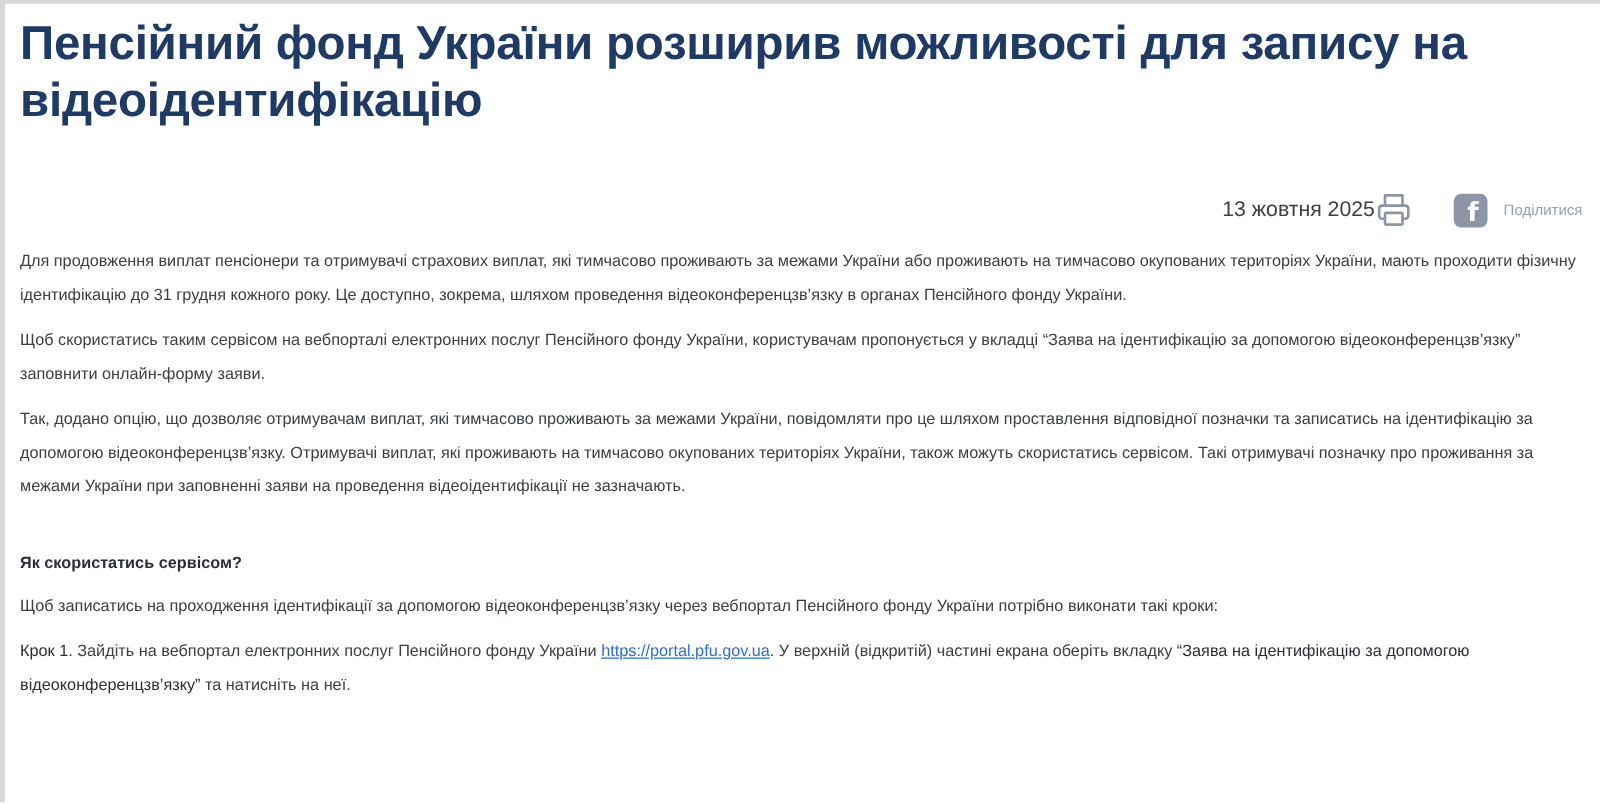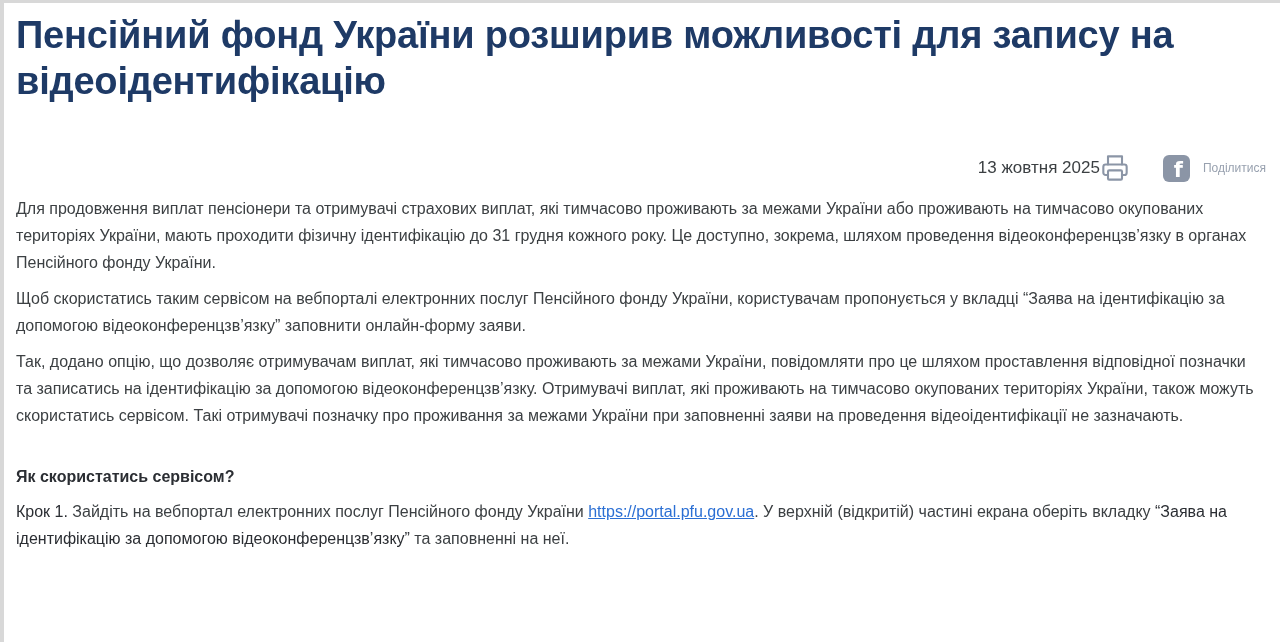--- a/index.html
+++ b/index.html
@@ -68,21 +68,21 @@
     transform: translateX(2px);
   }
   .share-label {
     font-size: 12px;
     color: var(--label-gray, #98a1af);
   }
   .article {
     margin-top: 12px;
   }
   .article p, .article h3 {
-    font-size: 16px;
+    font-size: 13px;
     line-height: 27px;
     color: var(--text-gray, #3c4043);
     margin: 0 0 9px 0;
   }
   .article h3 {
     margin: 34px 0 8px 0;
     font-weight: 700;
     color: #2b2e33;
   }
   .article strong { color: #2b2e33; font-weight: 400; }
@@ -120,16 +120,17 @@
         <span class="share-label">Поділитися</span>
       </a>
     </div>
   </div>
 
   <div class="article">
     <p>Для продовження виплат пенсіонери та отримувачі страхових виплат, які тимчасово проживають за межами України або проживають на тимчасово окупованих територіях України, мають проходити фізичну ідентифікацію до 31 грудня кожного року. Це доступно, зокрема, шляхом проведення відеоконференцзв’язку в органах Пенсійного фонду України.</p>
     <p>Щоб скористатись таким сервісом на вебпорталі електронних послуг Пенсійного фонду України, користувачам пропонується у вкладці “Заява на ідентифікацію за допомогою відеоконференцзв’язку” заповнити онлайн-форму заяви.</p>
     <p>Так, додано опцію, що дозволяє отримувачам виплат, які тимчасово проживають за межами України, повідомляти про це шляхом проставлення відповідної позначки та записатись на ідентифікацію за допомогою відеоконференцзв’язку. Отримувачі виплат, які проживають на тимчасово окупованих територіях України, також можуть скористатись сервісом. Такі отримувачі позначку про проживання за межами України при заповненні заяви на проведення відеоідентифікації не зазначають.</p>
     <h3>Як скористатись сервісом?</h3>
-    <p><strong>Крок 1.</strong><span> Зайдіть на вебпортал електронних послуг Пенсійного фонду України </span><a class="inline-link" href="#">https://portal.pfu.gov.ua</a><span>. У верхній (відкритій) частині екрана оберіть вкладку </span><strong>“Заява на ідентифікацію за допомогою відеоконференцзв’язку”</strong><span> та заповненні на неї.</span></p>
+    <p>Щоб записатись на проходження ідентифікації за допомогою відеоконференцзв’язку через вебпортал Пенсійного фонду України потрібно виконати такі кроки:</p>
+    <p><strong>Крок 1.</strong><span> Зайдіть на вебпортал електронних послуг Пенсійного фонду України </span><a class="inline-link" href="#">https://portal.pfu.gov.ua</a><span>. У верхній (відкритій) частині екрана оберіть вкладку </span><strong>“Заява на ідентифікацію за допомогою відеоконференцзв’язку”</strong><span> та натисніть на неї.</span></p>
   </div>
 
 </div>
 
 </body></html>

